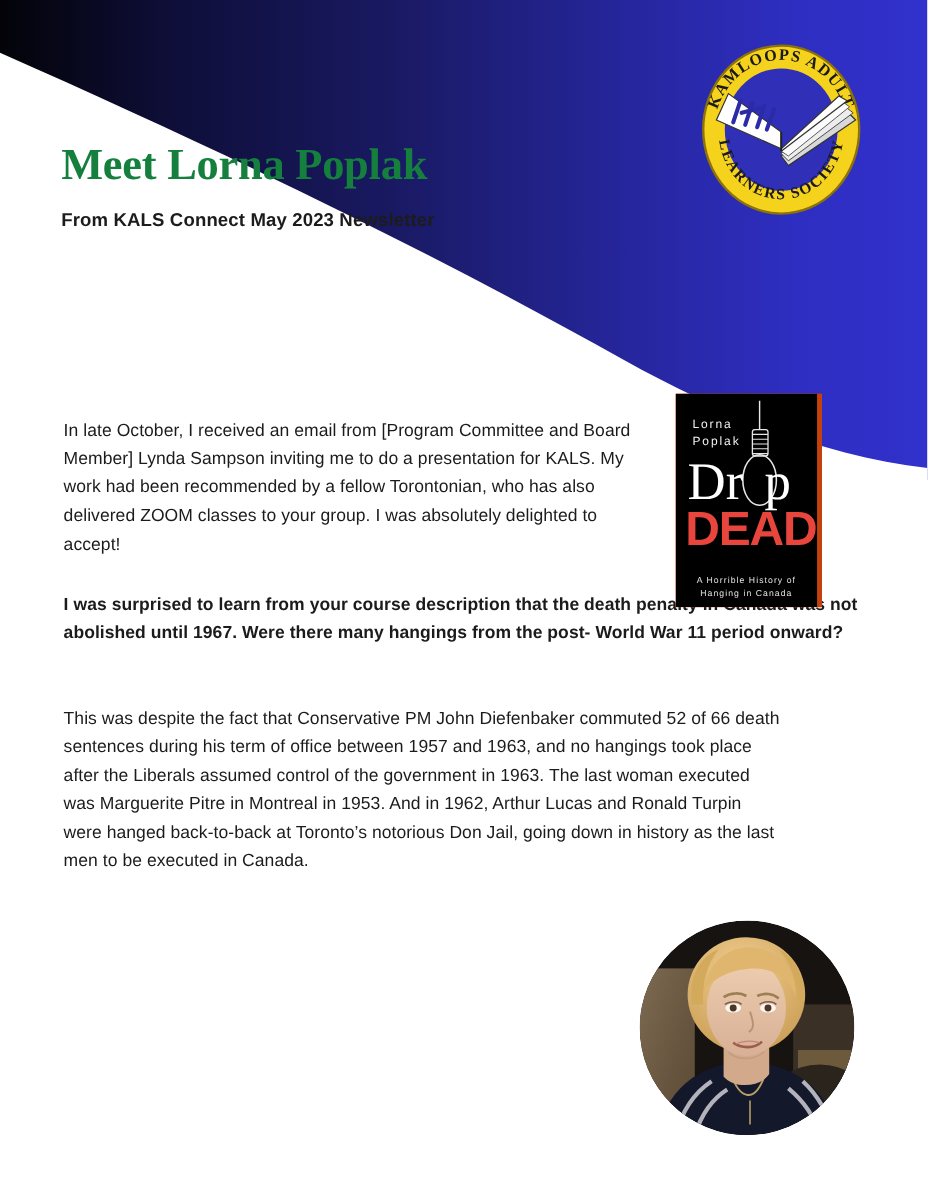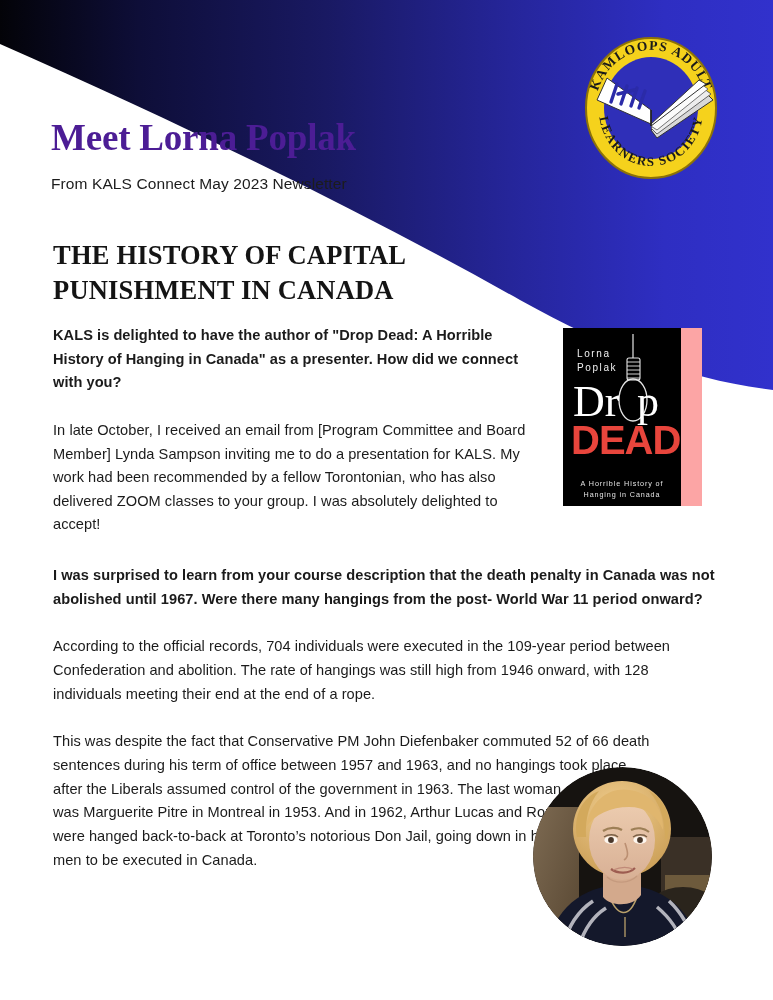--- a/index.html
+++ b/index.html
@@ -47,30 +47,30 @@
   .title-block {
     position: absolute;
     left: 51px;
     top: 118px;
     z-index: 4;
   }
   .doc-title {
     font-family: "Liberation Serif", "DejaVu Serif", serif;
     font-size: 37px;
     font-weight: 700;
-    color: #4c1d95;
+    color: #15803d;
     letter-spacing: -0.2px;
     line-height: 1.1;
     white-space: nowrap;
   }
   .doc-subtitle {
     margin-top: 16px;
     font-family: "Liberation Sans", sans-serif;
     font-size: 15.5px;
-    font-weight: 400;
+    font-weight: 700;
     color: #1c1c1c;
     letter-spacing: 0.1px;
     white-space: nowrap;
   }
 
   
   .headline {
     position: absolute;
     left: 53px;
     top: 238px;
@@ -106,23 +106,23 @@
   .para.wide    { width: 668px; }
   .para.medium  { width: 600px; }
   .gap-md { height: 24px; }
   .gap-lg { height: 27px; }
 
   
   .book-cover {
     position: absolute;
     left: 563px;
     top: 328px;
-    width: 139px;
+    width: 122px;
     height: 178px;
-    background: #fca5a5;
+    background: #c2410c;
     z-index: 5;
     overflow: hidden;
   }
   .book-cover svg { display: block; }
 
   
   .portrait {
     position: absolute;
     left: 533px;
     top: 767px;
@@ -196,34 +196,31 @@
         <path d="M74,76 L74,92" stroke="#222" stroke-width="1.6"></path>
       </g>
     </svg>
   </div>
 
   <div class="title-block">
     <div class="doc-title">Meet Lorna Poplak</div>
     <div class="doc-subtitle">From KALS Connect May 2023 Newsletter</div>
   </div>
 
-  <div class="headline">THE HISTORY OF CAPITAL PUNISHMENT IN CANADA</div>
 
   <div class="body-area">
 
-    <div class="para q narrow">KALS is delighted to have the author of "Drop Dead: A Horrible History of Hanging in Canada" as a presenter. How did we connect with you?</div>
     <div class="gap-md"></div>
 
     <div class="para narrow">In late October, I received an email from [Program Committee and Board Member] Lynda Sampson inviting me to do a presentation for KALS. My work had been recommended by a fellow Torontonian, who has also delivered ZOOM classes to your group. I was absolutely delighted to accept!</div>
     <div class="gap-lg"></div>
 
     <div class="para q wide">I was surprised to learn from your course description that the death penalty in Canada was not abolished until 1967. Were there many hangings from the post- World War 11 period onward?</div>
     <div class="gap-md"></div>
 
-    <div class="para wide">According to the official records, 704 individuals were executed in the 109-year period between Confederation and abolition. The rate of hangings was still high from 1946 onward, with 128 individuals meeting their end at the end of a rope.</div>
     <div class="gap-md"></div>
 
     <div class="para medium">This was despite the fact that Conservative PM John Diefenbaker commuted 52 of 66 death sentences during his term of office between 1957 and 1963, and no hangings took place after the Liberals assumed control of the government in 1963. The last woman executed was Marguerite Pitre in Montreal in 1953. And in 1962, Arthur Lucas and Ronald Turpin were hanged back-to-back at Toronto’s notorious Don Jail, going down in history as the last men to be executed in Canada.</div>
   </div>
 
   <div class="book-cover">
     <svg width="118" height="178" viewBox="0 0 118 178" xmlns="http://www.w3.org/2000/svg">
       <rect x="0" y="0" width="118" height="178" fill="#000000"></rect>
 
       <text x="14" y="29" font-family="'Liberation Sans', sans-serif" font-size="10" fill="#f0f0f0" letter-spacing="1.6">Lorna</text>

